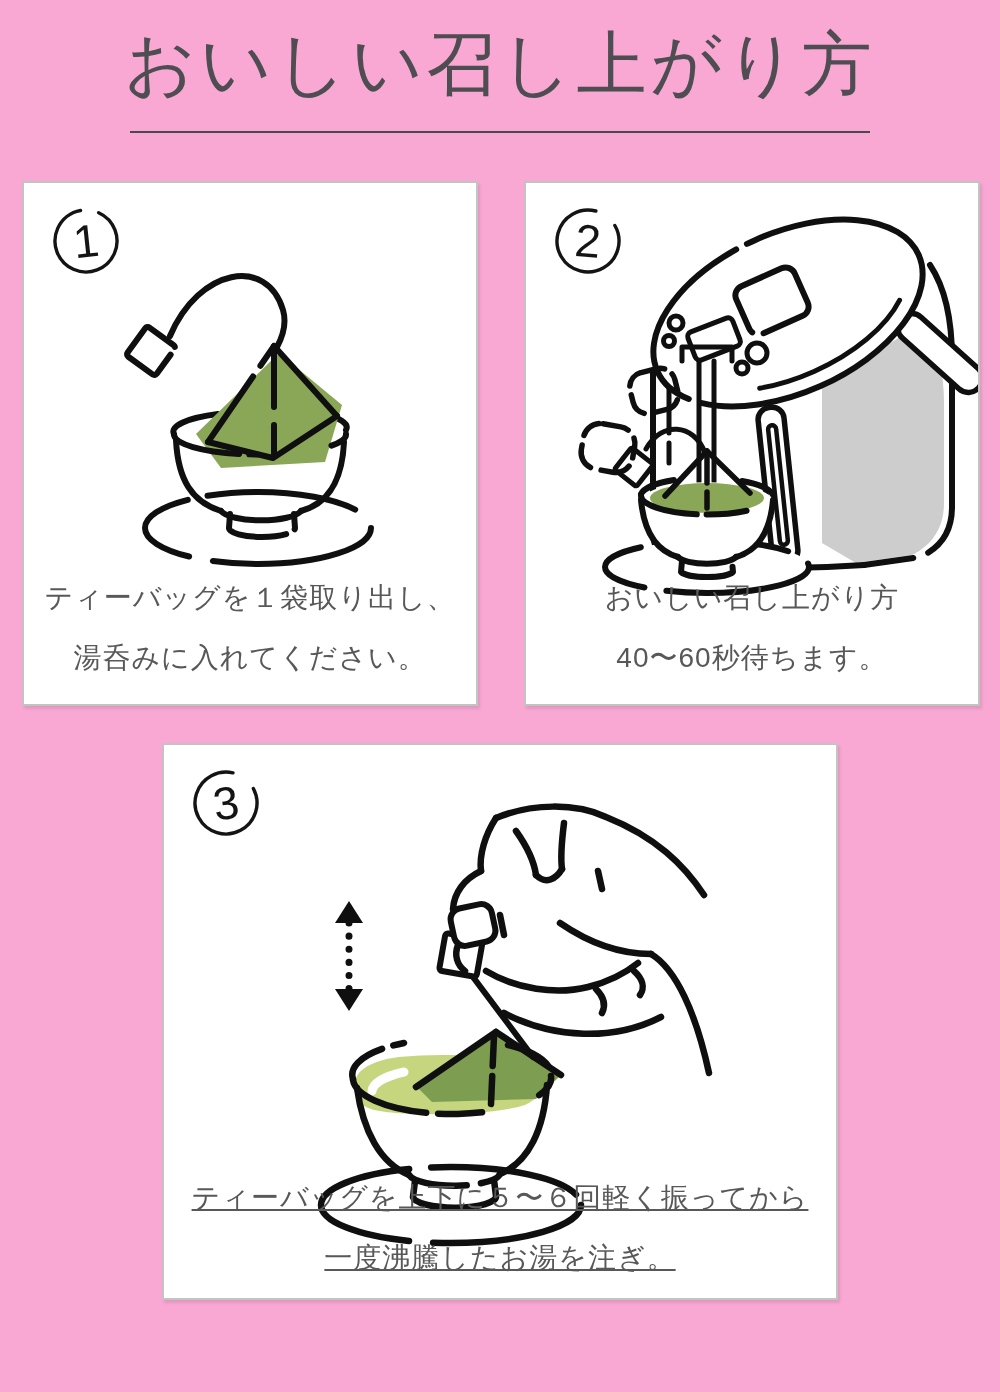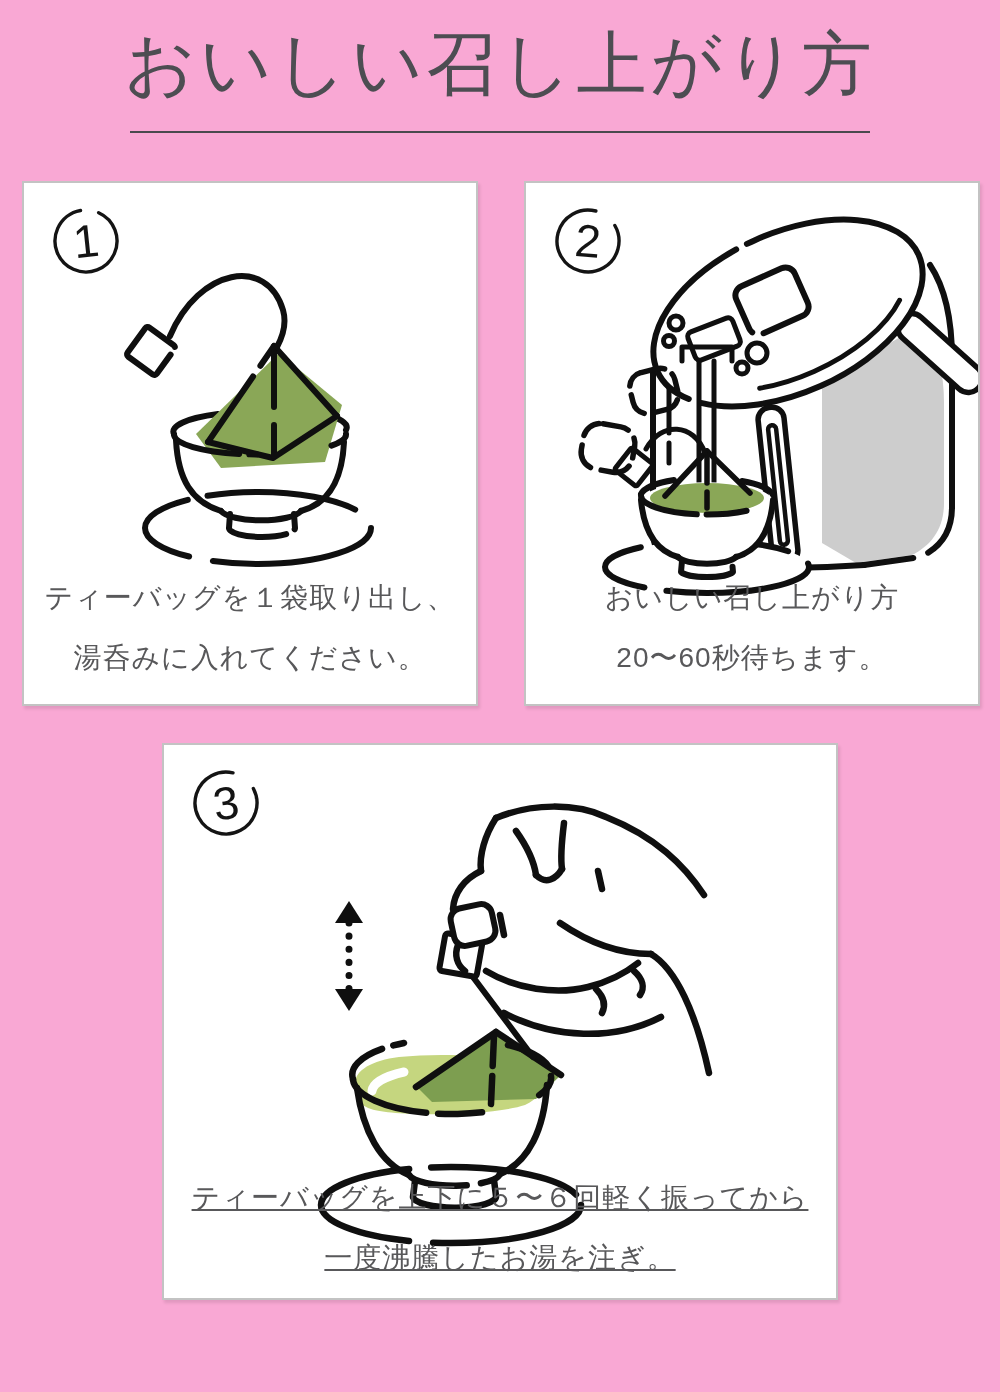--- a/index.html
+++ b/index.html
@@ -139,21 +139,21 @@
       <g transform="translate(128,190) rotate(-14)">
         <rect x="-23" y="-21" width="46" height="42" rx="15" stroke-width="5.5" stroke-dasharray="24 9 18 9 28 10"></rect>
       </g>
       <g transform="translate(82,247) rotate(10)">
         <rect x="-26" y="-23" width="52" height="46" rx="17" stroke-width="5.5" stroke-dasharray="26 10 20 9 30 11"></rect>
       </g>
     </svg>
 
     <p class="caption cap12">
       <span>おいしい召し上がり方</span><br>
-      <span>20〜60秒待ちます。</span>
+      <span>40〜60秒待ちます。</span>
     </p>
   </section>
 
   <section class="step-box box3">
     <svg class="stepnum" width="76" height="76" viewBox="0 0 76 76">
       <g transform="rotate(-8 38 38)">
         <circle cx="38" cy="38" r="31" fill="none" stroke="#141414" stroke-width="3.4" stroke-linecap="round" stroke-dasharray="168 27" transform="rotate(-20 38 38)"></circle>
         <text x="38" y="54" text-anchor="middle" font-size="46" fill="#141414" font-family="Liberation Sans, DejaVu Sans, sans-serif">3</text>
       </g>
     </svg>

